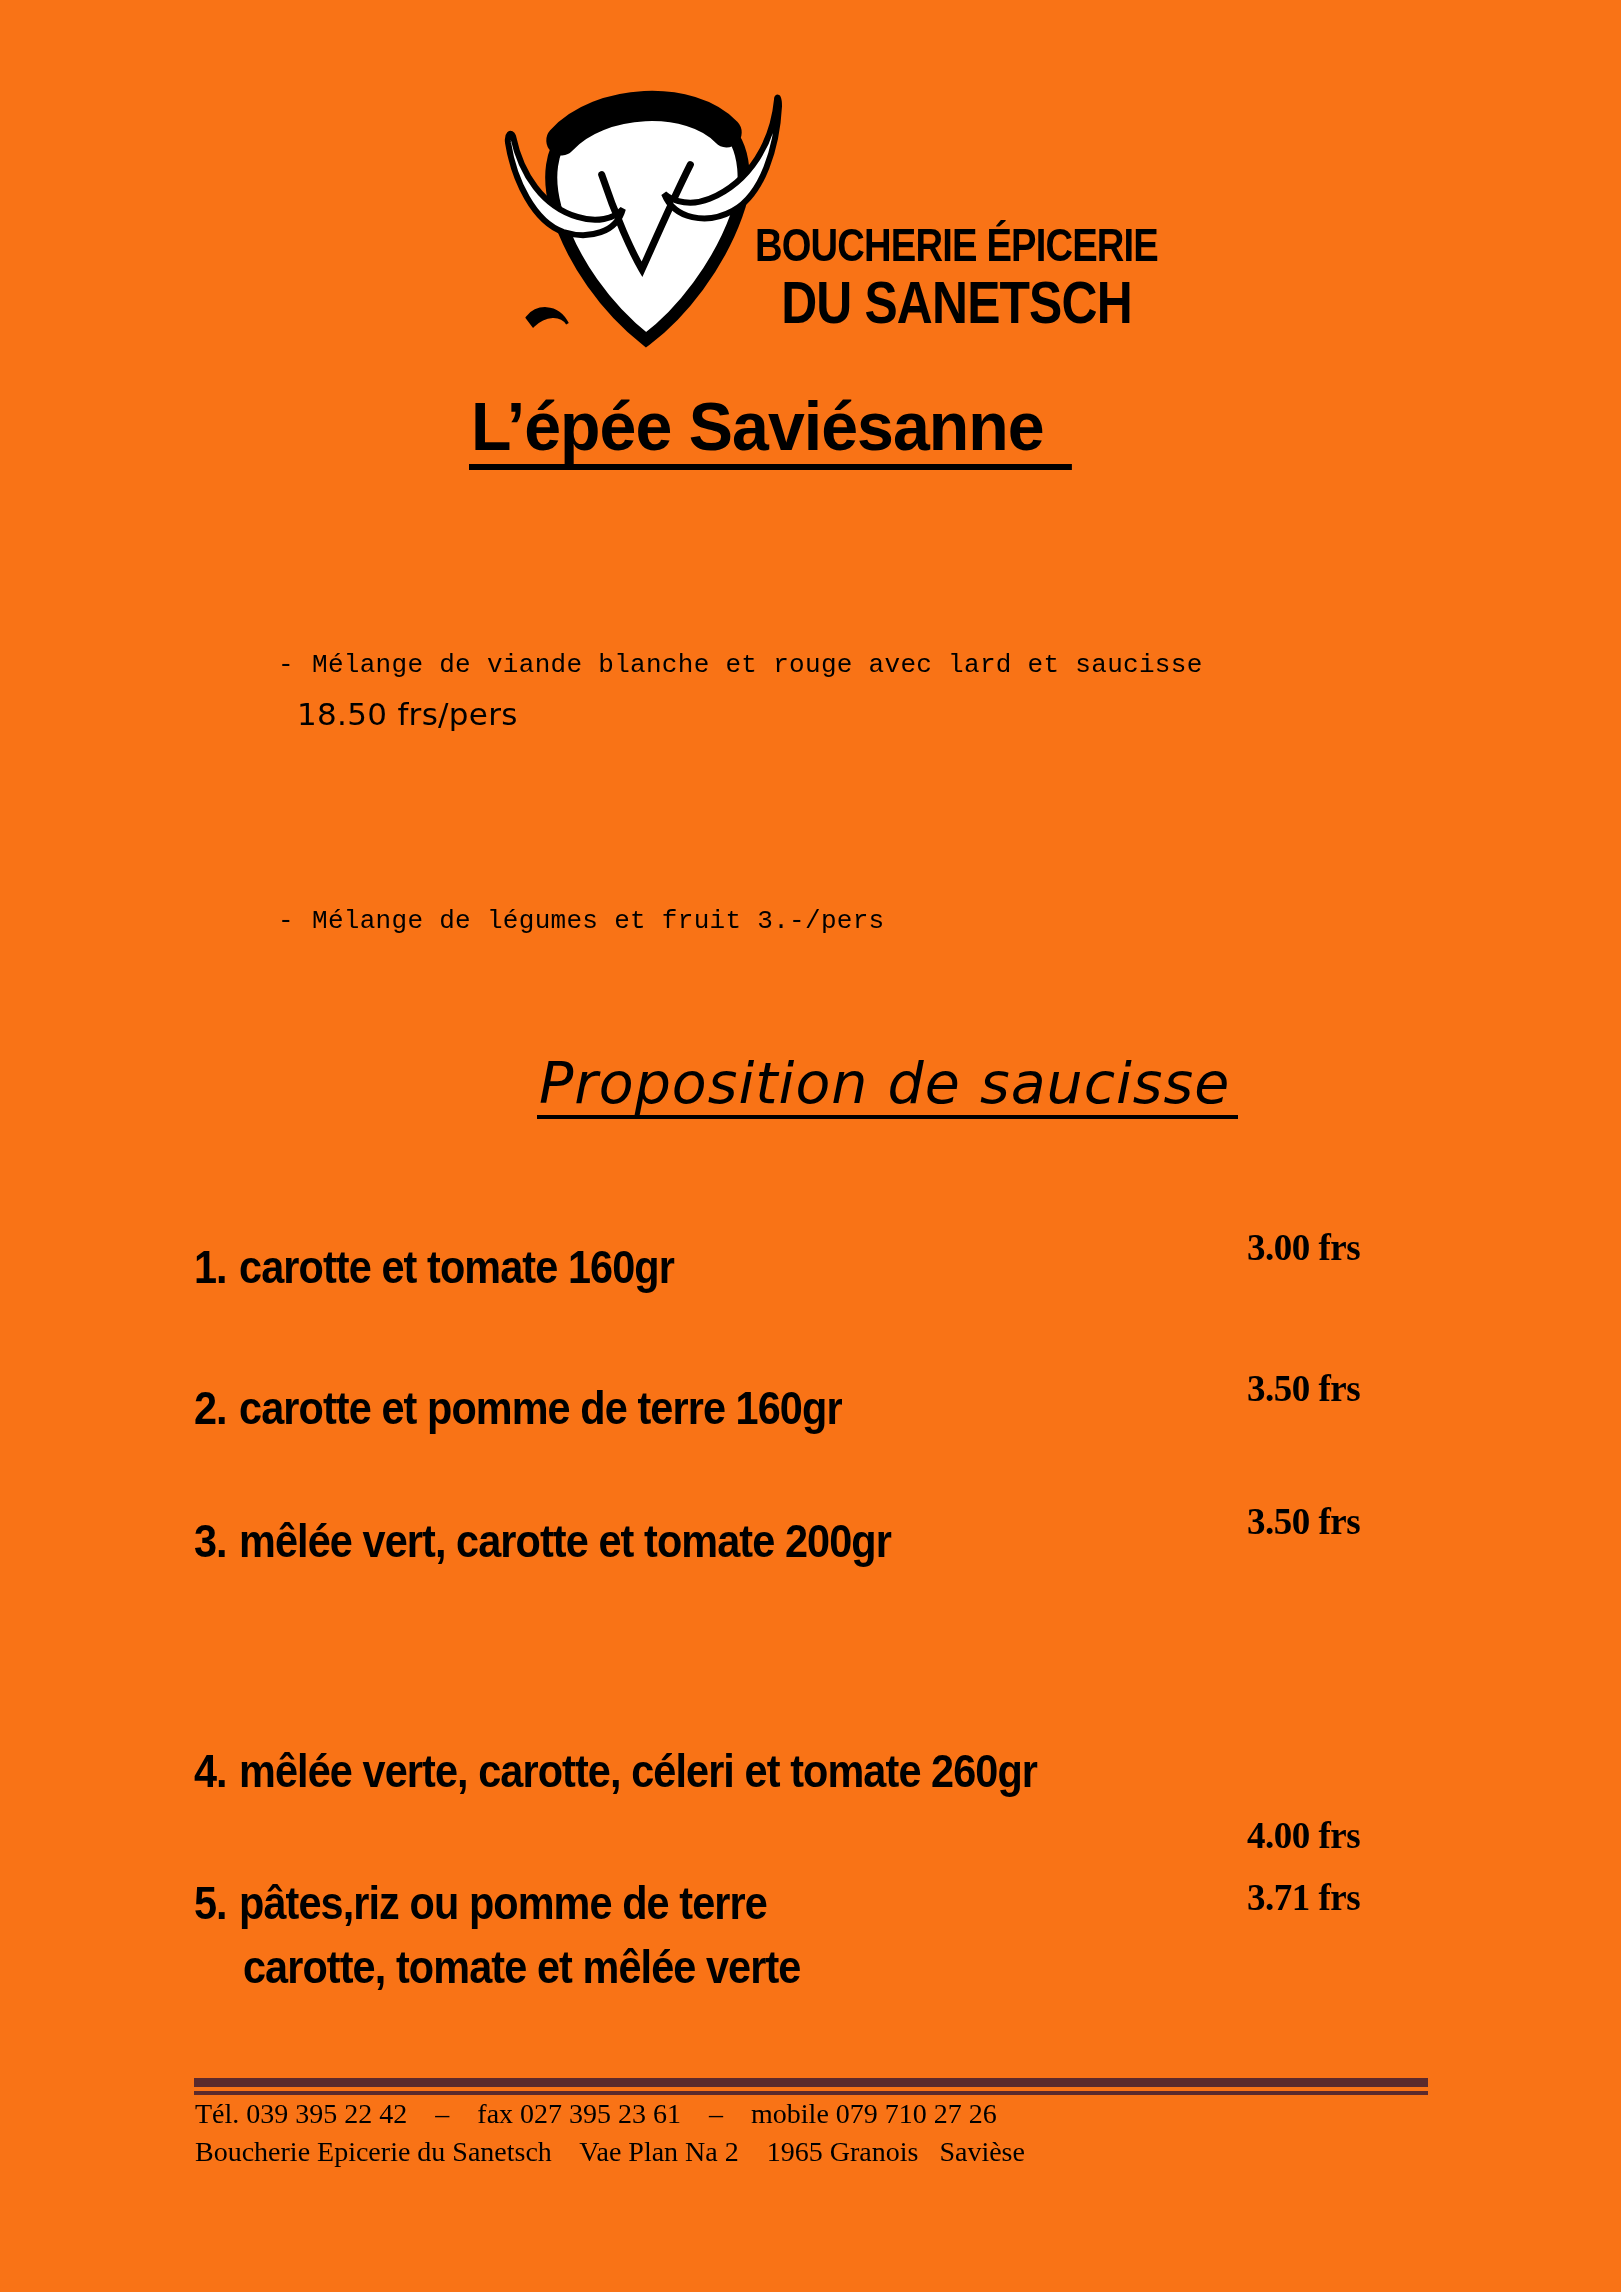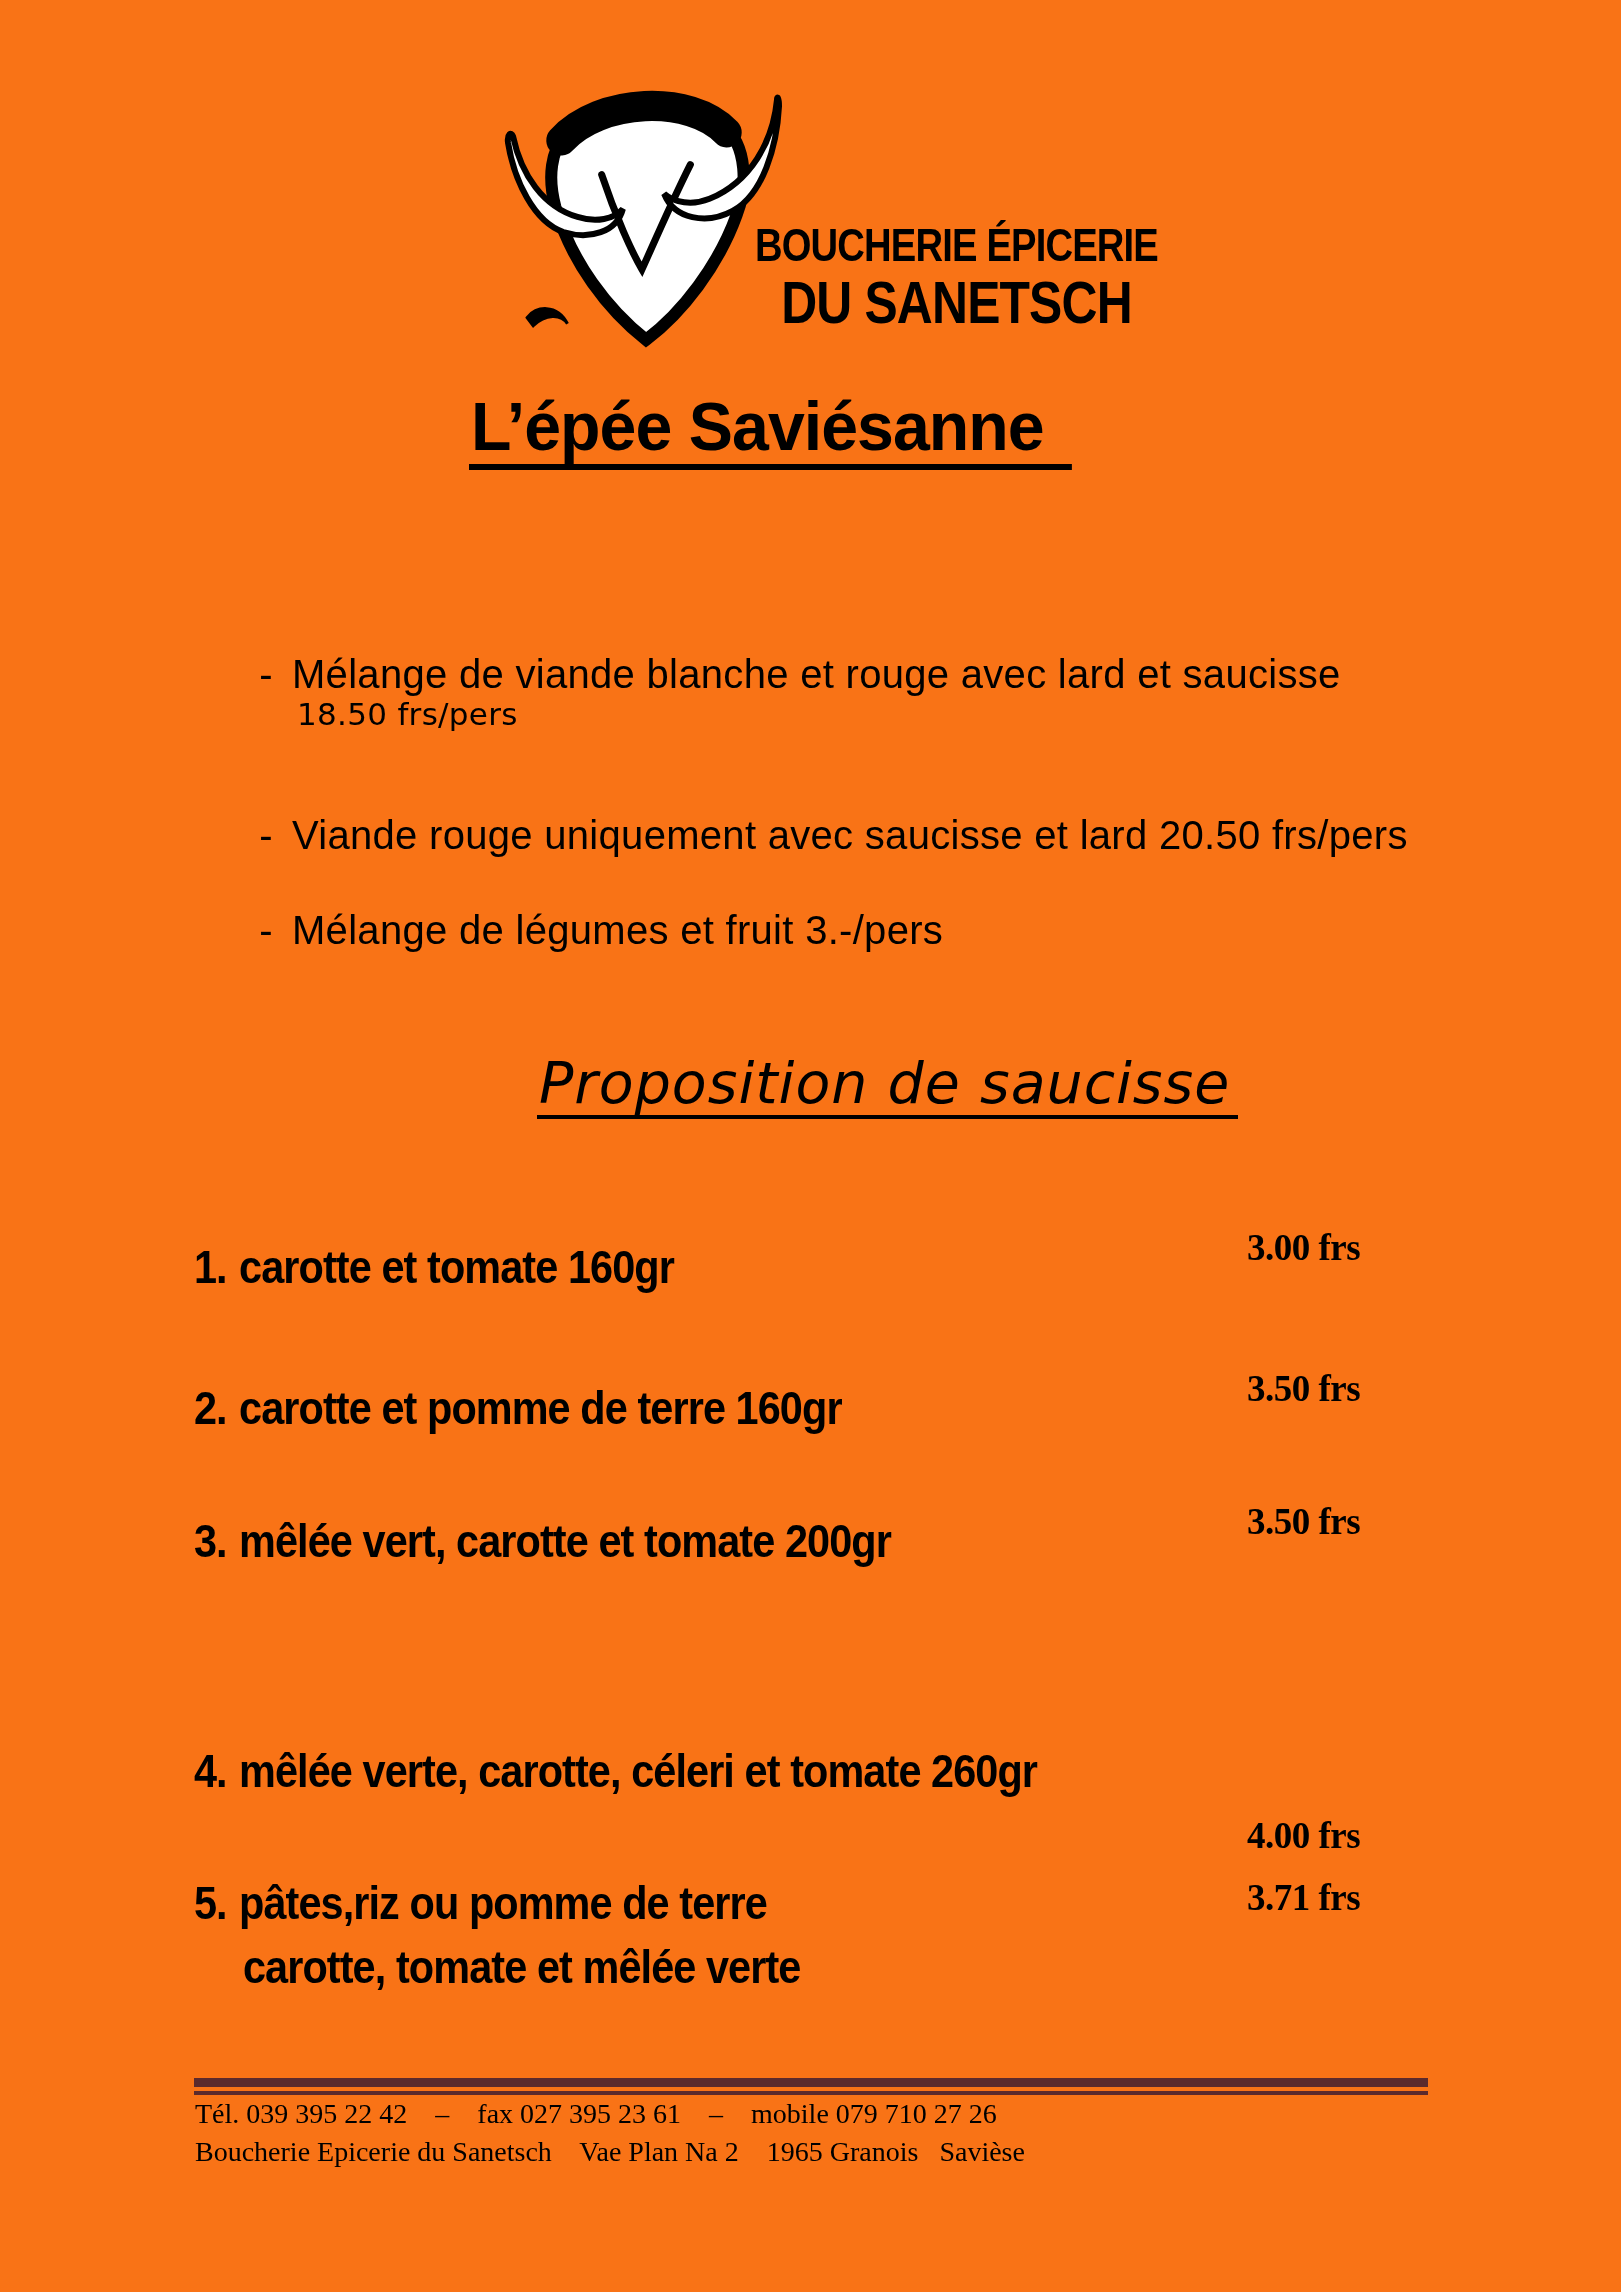--- a/index.html
+++ b/index.html
@@ -23,22 +23,22 @@
   }
   
   .title{
     position:absolute;left:469px;top:392px;line-height:1;white-space:nowrap;
     font-family:"Liberation Sans",sans-serif;font-weight:700;font-size:69px;letter-spacing:-1px;
     border-bottom:6.9px solid #000;padding:0 29px 2.9px 2px;
     transform:scaleX(0.96);transform-origin:0 0;
   }
   
   .bullet{
-    position:absolute;left:240px;font-size:40px;letter-spacing:0.3px;
-    line-height:1.15;white-space:nowrap;font-family:Liberation Sans, sans-serif;
+    position:absolute;left:260px;font-size:26px;letter-spacing:0.3px;
+    line-height:1.15;white-space:nowrap;font-family:Liberation Mono, monospace;
   }
   .bullet .dash{display:inline-block;width:52px;}
   .bullet-cont{position:absolute;left:297px;font-size:31px;letter-spacing:0.3px;
     line-height:1.15;white-space:nowrap;font-family:"DejaVu Sans",sans-serif;}
   .b1{top:651px}.b1b{top:697px}.b2{top:812px}.b3{top:907px}
   
   .section-title{
     position:absolute;left:537px;top:1055px;line-height:1;white-space:nowrap;
     font-family:"DejaVu Sans",sans-serif;font-style:italic;font-size:57px;letter-spacing:1px;
     border-bottom:4.9px solid #000;padding:0 7.8px 2.9px 2px;
@@ -97,23 +97,20 @@
     <div class="brand-line2">DU SANETSCH</div>
   </div>
 
   <div class="title">L’épée Saviésanne</div>
 
   <div class="bullet b1">
     <span class="dash">-</span><span>Mélange de viande blanche et rouge avec lard et saucisse</span>
   </div>
   <div class="bullet-cont b1b">18.50 frs/pers</div>
 
-  <div class="bullet b2">
-    <span class="dash">-</span><span>Viande rouge uniquement avec saucisse et lard 20.50 frs/pers</span>
-  </div>
 
   <div class="bullet b3">
     <span class="dash">-</span><span>Mélange de légumes et fruit 3.-/pers</span>
   </div>
 
   <div class="section-title">Proposition de saucisse</div>
 
   <div class="salad-label s1">
     <span class="num">1.</span><span>carotte et tomate 160gr</span>
   </div>

